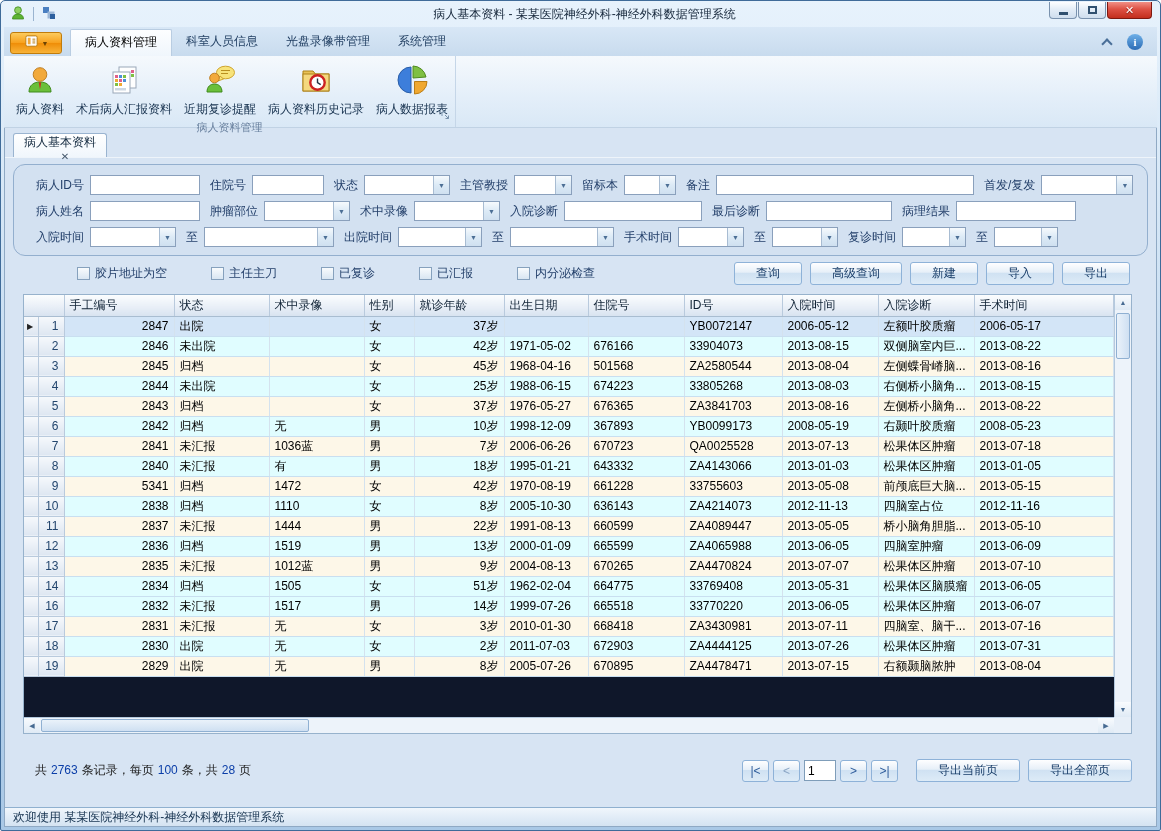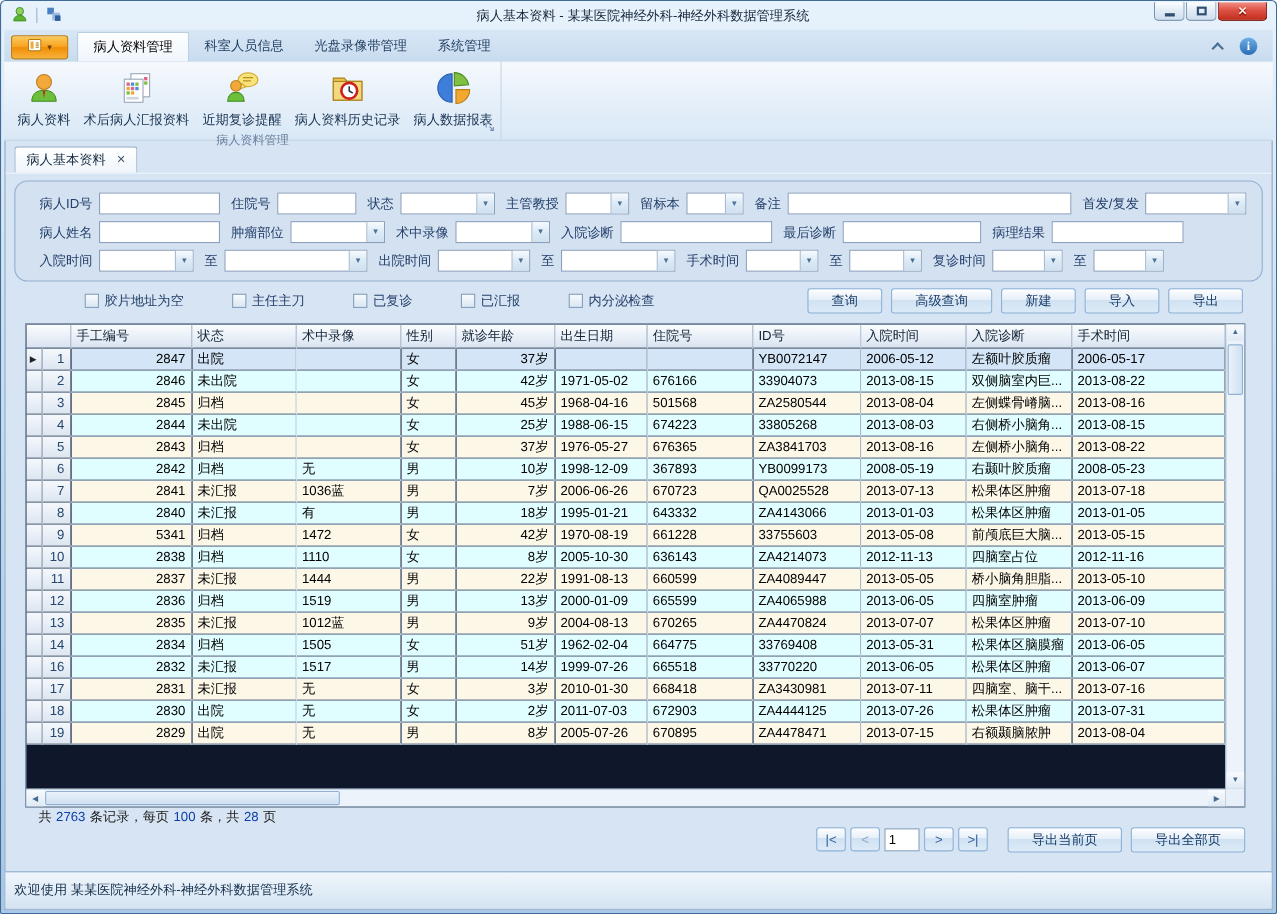--- a/index.html
+++ b/index.html
@@ -47,21 +47,21 @@
   .rcaption { height:17px; text-align:center; color:#677f9d; font-size:11px; }
   .launcher { position:absolute; right:4px; bottom:3px; }
 
   
   .workspace { flex:1; display:flex; flex-direction:column; background:#d7e4f3;
     border:1px solid #8fa9c4; border-top:none; }
   .doc-gap { height:6px; }
   .docbar { height:24px; padding-left:8px; display:flex; align-items:flex-end; border-bottom:1px solid #eef4fa; }
   .doctab { display:inline-flex; align-items:center; height:24px; padding:0 10px;
     background:linear-gradient(#ffffff,#f0f6fc); border:1px solid #9ab4d0; border-bottom:none;
-    border-radius:3px 3px 0 0; color:#12293f; }
+    border-radius:3px 3px 0 0; color:#12293f;flex-direction:column; }
   .doctab .x { margin-left:10px; color:#44576b; font-size:10px; font-weight:bold; }
 
   
   .filter { margin:6px 8px 0 8px; border:1px solid #93afce; border-radius:12px;
     background:#d3e1f1; padding:7px 6px 5px 14px; }
   .frow { display:flex; align-items:center; height:26px; }
   .flabel { color:#24406b; margin:0 6px 0 10px; white-space:nowrap; }
   .frow .flabel:first-child { margin-left:8px; }
   .tinput { height:20px; border:1px solid #8aa0bc; background:#fff; }
   .combo { display:flex; height:20px; border:1px solid #8aa0bc; background:#fff; }
@@ -102,32 +102,32 @@
   .vscroll .down { bottom:0; left:0; right:0; height:15px; }
   .hscroll .left { left:0; top:0; bottom:0; width:16px; }
   .hscroll .right { right:0; top:0; bottom:0; width:16px; }
   .vthumb { position:absolute; left:1px; right:1px; top:18px; height:46px; border:1px solid #8fb0d2; border-radius:2px;
     background:linear-gradient(90deg,#eaf2fa,#cfe0f2); }
   .hthumb { position:absolute; top:1px; bottom:1px; left:17px; width:268px; border:1px solid #8fb0d2; border-radius:2px;
     background:linear-gradient(#eaf2fa,#cfe0f2); }
   .corner { position:absolute; right:0; bottom:0; width:17px; height:16px; background:#e7eff8; }
 
   
-  .footer { flex:1; display:flex; padding:0 24px 0 30px; }
+  .footer { flex:1; display:flex; align-items:center; padding:0 24px 0 30px; }
   .summary { color:#1d1d1d; }
   .summary .num { color:#0b3ea8; padding:0 4px; }
   .pager { margin-left:auto; display:flex; align-items:center; gap:4px; }
   .pbtn { width:27px; height:22px; border:1px solid #8eb2d8; border-radius:3px; color:#2f5d9b;
     background:linear-gradient(#fefeff,#e6eff8 45%,#cfe1f2 46%,#ddebf7); font-size:12px; }
   .pbtn.dis { color:#8aa5c4; }
   .page-input { width:32px; height:21px; border:1px solid #7f9db9; padding:0 3px; font-size:12px; }
   .exp-btns { display:flex; gap:8px; margin-left:14px; }
 
   
-  .statusbar { height:34px; background:linear-gradient(#f0f6fc,#d4e3f2); border-top:1px solid #8fb0cf;
+  .statusbar { height:19px; background:linear-gradient(#f0f6fc,#d4e3f2); border-top:1px solid #8fb0cf;
     display:flex; align-items:center; padding:0 8px; color:#15324f; }
   .sb-right { margin-left:auto; display:flex; align-items:center; gap:14px; padding-right:12px; }
   .reg-link { color:#0026d8; text-decoration:underline; font-weight:bold; }
   .sb-date { color:#101820; }
   .grip { display:flex; flex-direction:column; gap:2px; align-items:flex-end; }
   .grip i { display:block; width:10px; height:2px;
     background:repeating-linear-gradient(90deg,#8aa4bd 0 2px,transparent 2px 4px); }
 </style>
 </head>
 <body>

